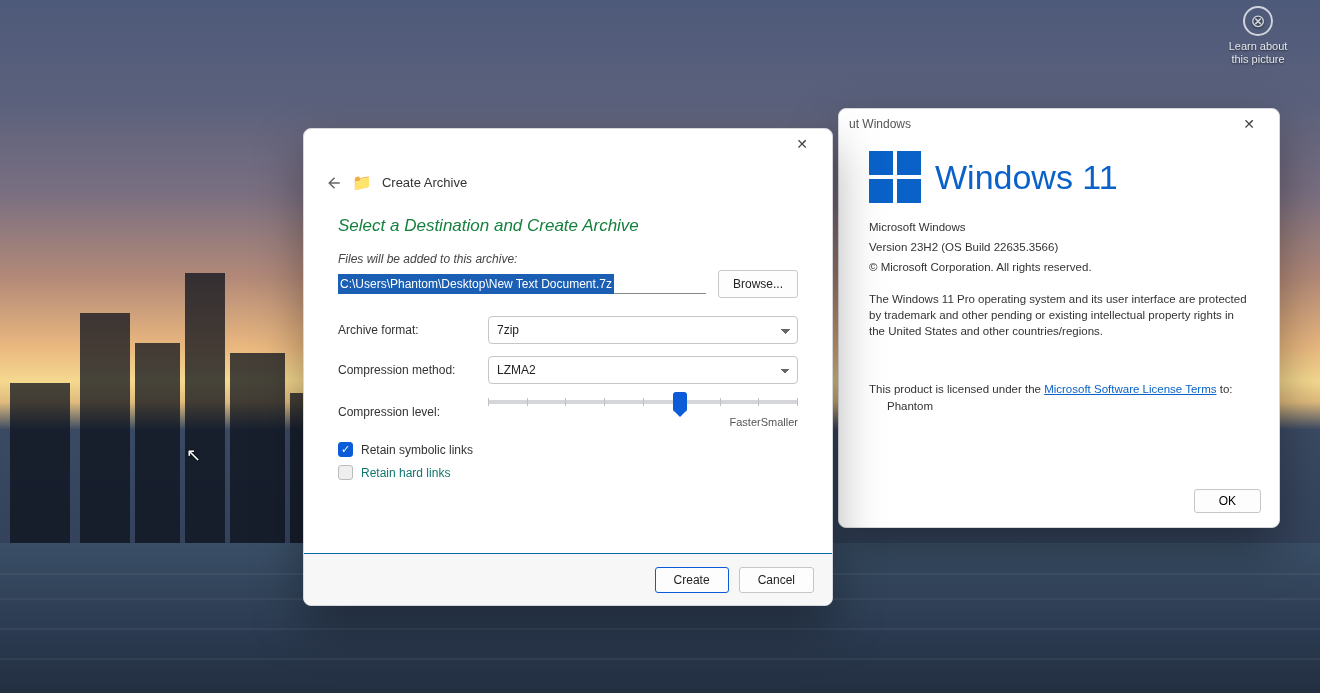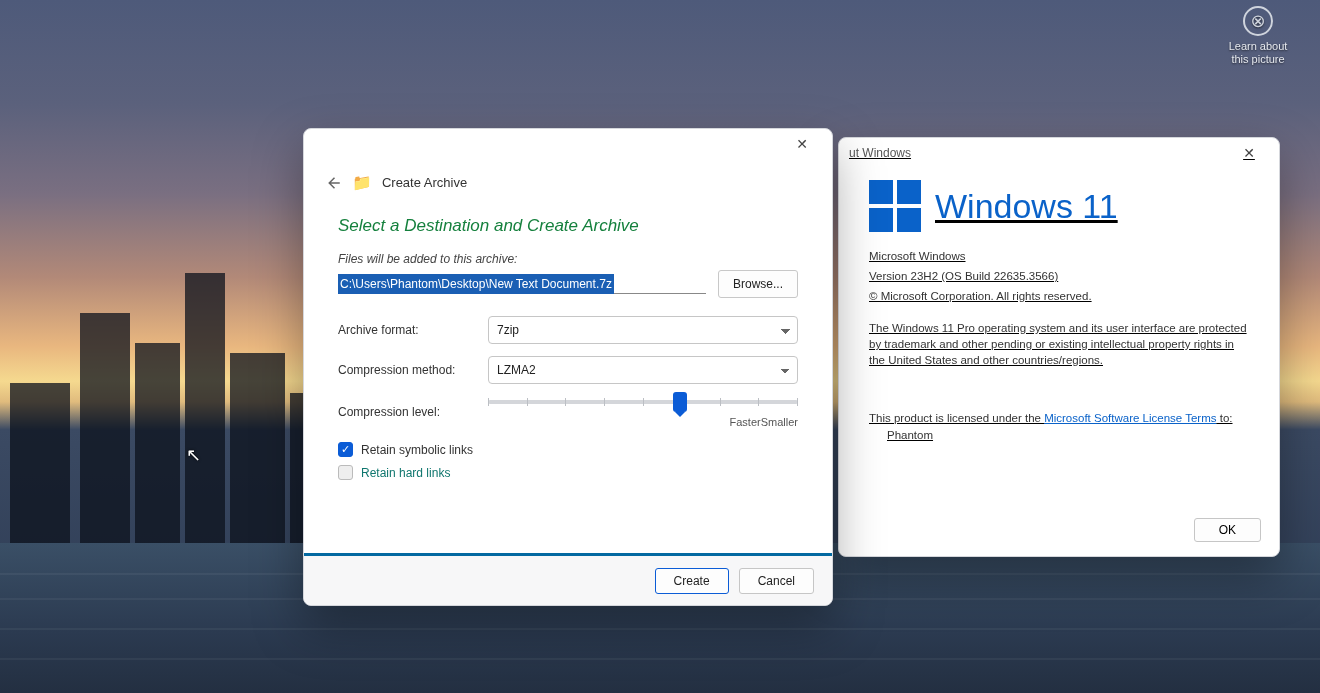--- a/index.html
+++ b/index.html
@@ -96,30 +96,30 @@
     border:5px solid transparent;border-top-color:#0b5cd6;
   }
   #archive .slider-labels{display:flex;justify-content:flex-end;font-size:11px;color:#555;margin-top:12px;}
   #archive .checks{margin-top:14px;}
   #archive .chk{display:flex;align-items:center;gap:8px;font-size:12px;color:#333;margin-bottom:8px;}
   #archive .chk.disabled{color:#0f766e;}
   #archive .box{width:15px;height:15px;border:1px solid #888;border-radius:3px;display:flex;align-items:center;justify-content:center;}
   #archive .box.checked{background:#0b5cd6;border-color:#0b5cd6;color:#fff;font-size:11px;}
   #archive .box.dis{background:#eee;border-color:#bbb;}
   #archive .footer{
-    position:absolute;left:0;right:0;bottom:0;height:52px;border-top:3px solid #0369a1;
+    position:absolute;left:0;right:0;bottom:0;height:52px;border-top:1px solid #0369a1;
     background:#f7f7f8;border-radius:0 0 8px 8px;display:flex;justify-content:flex-end;align-items:center;gap:10px;padding:0 18px;
   }
   #archive .footer button{
     height:26px;padding:0 18px;font-size:12px;border:1px solid #c6c6c6;border-radius:3px;background:#fdfdfd;color:#222;
   }
   #archive .footer .primary{border-color:#0b5cd6;}
 
   
-  #about { left:838px; top:137px; width:442px; height:420px;text-decoration:underline; }
+  #about { left:838px; top:108px; width:442px; height:420px; }
   #about .abody{padding:10px 26px 12px 30px;}
   #about .logo-row{display:flex;align-items:center;gap:14px;margin:2px 0 16px;}
   #about .winlogo{width:52px;height:52px;display:grid;grid-template:1fr 1fr/1fr 1fr;gap:4px;}
   #about .winlogo div{background:#0a62c9;}
   #about .brand{font-size:34px;color:#0a62c9;font-weight:300;}
   #about .line{font-size:11.5px;color:#333;margin-bottom:4px;line-height:16px;}
   #about .gap{height:12px;}
   #about .lic{font-size:11.5px;color:#333;margin-top:42px;line-height:17px;}
   #about a{color:#0a62c9;text-decoration:underline;}
   #about .user{font-size:11.5px;color:#333;padding-left:18px;margin-top:2px;}

